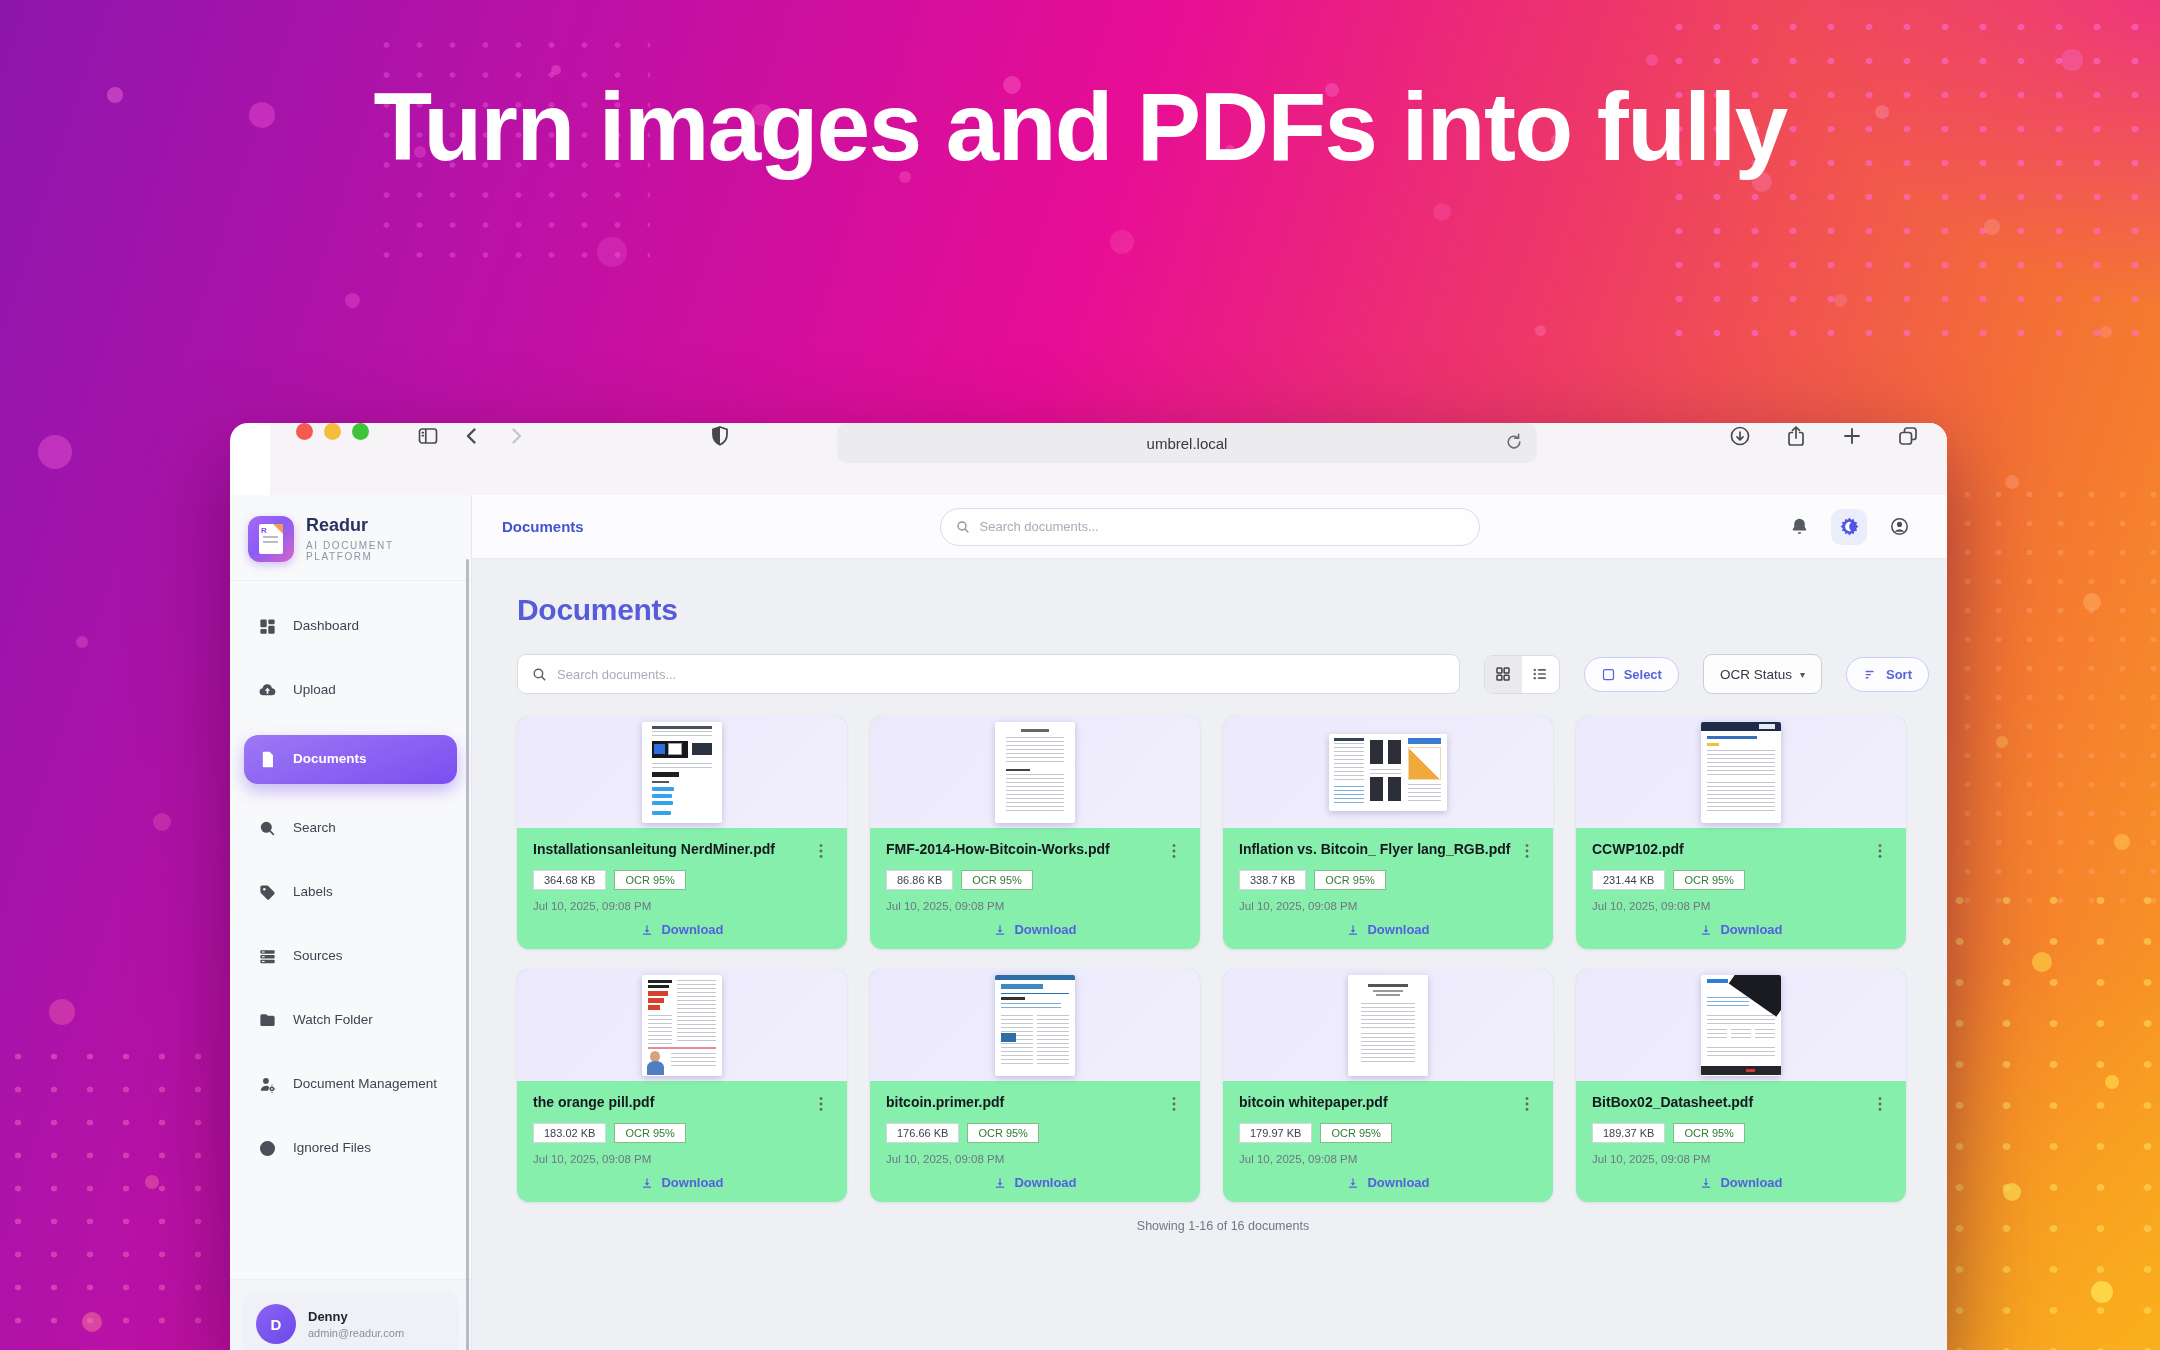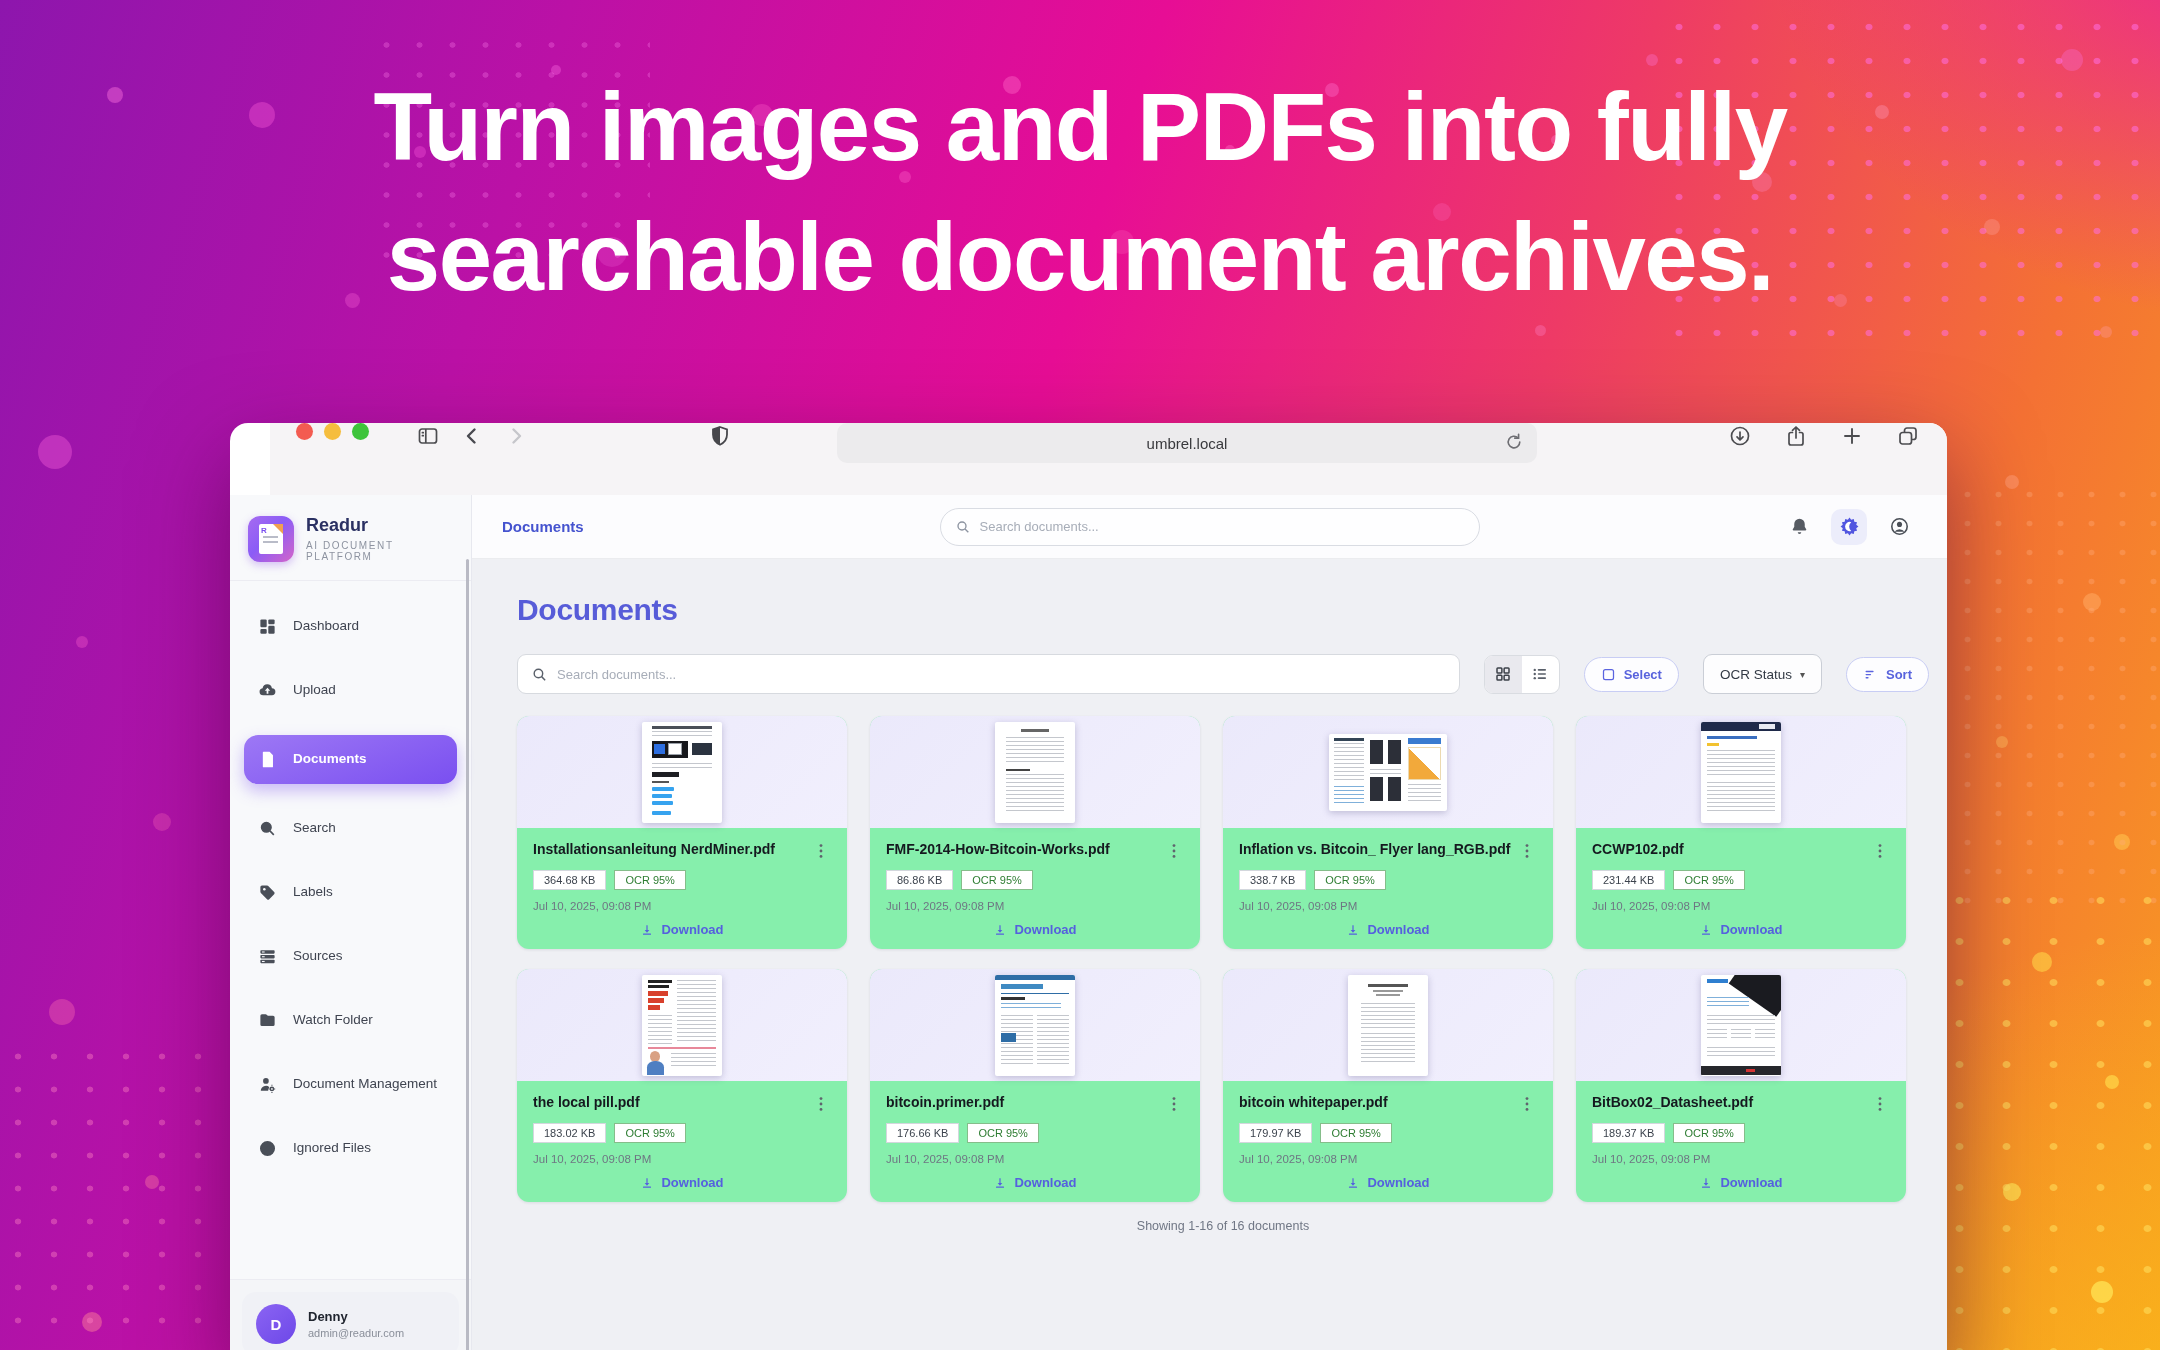--- a/index.html
+++ b/index.html
@@ -157,21 +157,20 @@
       <div class="dot" style="left: 1833.5px; top: 293.5px; width: 13px; height: 13px; background: rgba(250, 128, 158, 0.4);"></div>
     </div>
   <div class="dotgrid dg1"></div>
   <div class="dotgrid dg2"></div>
   <div class="dotgrid dg3"></div>
   <div class="dotgrid dg4"></div>
   <div class="dotgrid dg5"></div>
 
   <div class="hero">
     <div>Turn images and PDFs into fully</div>
-    <div>searchable document archives.</div>
   </div>
 
   <div class="window">
 
     <div class="chrome">
       <div class="lights">
         <div class="light l-red"></div>
         <div class="light l-yellow"></div>
         <div class="light l-green"></div>
       </div>
@@ -608,21 +607,21 @@
   <i style="left:8%;top:40%;width:30%;height:30%;background:repeating-linear-gradient(#c4c7cd 0 1.5px,transparent 1.5px 4px);"></i>
   <i style="left:44%;top:5%;width:48%;height:62%;background:repeating-linear-gradient(#c4c7cd 0 1.5px,transparent 1.5px 4px);"></i>
   <i style="left:8%;top:72%;width:84%;height:2px;background:#e8889a"></i>
   <i style="left:10%;top:76%;width:13%;height:11%;border-radius:50%;background:#d9a183"></i>
   <i style="left:6%;top:86%;width:22%;height:14%;border-radius:45% 45% 0 0;background:#4f7fc2"></i>
   <i style="left:36%;top:78%;width:56%;height:16%;background:repeating-linear-gradient(#c4c7cd 0 1.5px,transparent 1.5px 4px);"></i>
                   </div>
                 </div>
     <div class="card-info">
       <div class="cap-row">
-        <div class="doc-name">the local pill.pdf</div>
+        <div class="doc-name">the orange pill.pdf</div>
         <svg class="kebab" viewBox="0 0 24 24" fill="#5f646d">
                       <circle cx="12" cy="5.5" r="1.7"></circle>
                       <circle cx="12" cy="12" r="1.7"></circle>
                       <circle cx="12" cy="18.5" r="1.7"></circle>
                     </svg>
       </div>
       <div class="badges">
         <span class="pill">183.02 KB</span>
         <span class="pill ocr">OCR 95%</span>
       </div>

